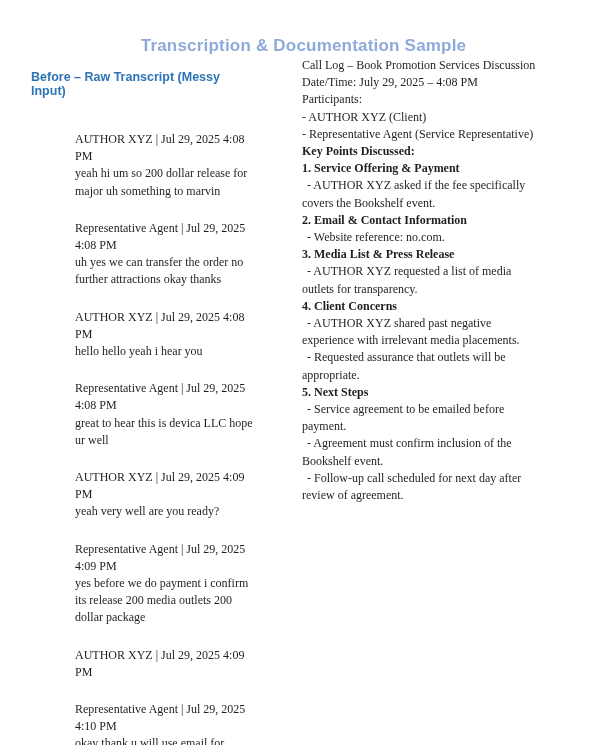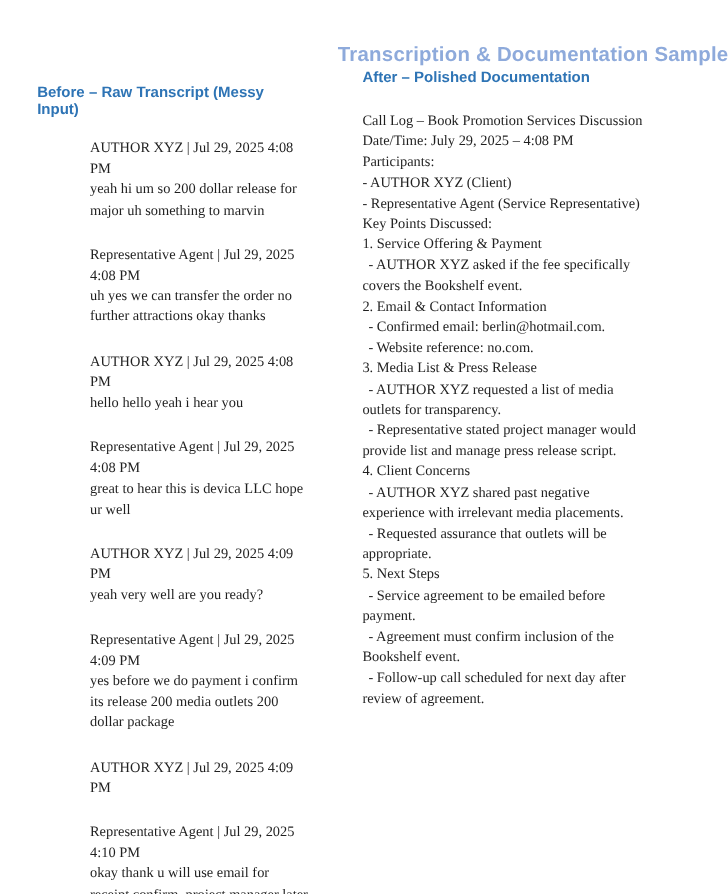--- a/index.html
+++ b/index.html
@@ -12,45 +12,45 @@
   html,body{background:#fff;}
   body{
     width:607px;height:745px;
     position:relative;
     background:var(--page-bg);
     font-family:"Liberation Serif", serif;
     overflow:hidden;
   }
   .doc-title{
     position:absolute;top:36px;left:0;right:0;
-    text-align:right;
+    text-align:center;
     font-family:"Liberation Sans", sans-serif;
     font-weight:bold;
     font-size:17px;
     letter-spacing:.2px;
     color:var(--title-accent);
   }
   .col{position:absolute;}
   .col-left{left:31px;top:70px;width:226px;}
   .col-right{left:302px;top:57px;width:236px;}
   .col-heading{
     font-family:"Liberation Sans", sans-serif;
     font-weight:bold;
     font-size:12.5px;
     color:var(--heading-accent);
   }
-  .col-left .col-heading{margin-bottom:17px;}
+  .col-left .col-heading{margin-bottom:33px;}
   .col-right .col-heading{margin-bottom:21px;}
   .message{margin-bottom:20px;margin-left:44px;}
   .msg-header,.msg-body,.doc-line{
     font-size:12px;
     line-height:17.2px;
     color:var(--body-text);
   }
-  .doc-line.bold{font-weight:normal;}
+  .doc-line.bold{font-weight:bold;}
   .doc-line.bullet{text-indent:5px;}
 </style>
 </head>
 <body>
 
 <div class="doc-title">Transcription &amp; Documentation Sample</div>
 
 <div class="col col-left">
   <div class="col-heading">Before – Raw Transcript (Messy Input)</div>
   <div id="messages">
@@ -82,36 +82,33 @@
         <div class="msg-header">AUTHOR XYZ | Jul 29, 2025 4:09 PM</div>
       </div>
       <div class="message">
         <div class="msg-header">Representative Agent | Jul 29, 2025 4:10 PM</div>
         <div class="msg-body">okay thank u will use email for receipt confirm, project manager later for list</div>
       </div>
     </div>
 </div>
 
 <div class="col col-right">
-  <div class="col-heading">After – Polished Documentation</div>
   <div id="doc-lines">
       <p class="doc-line">Call Log – Book Promotion Services Discussion</p>
       <p class="doc-line">Date/Time: July 29, 2025 – 4:08 PM</p>
       <p class="doc-line">Participants:</p>
       <p class="doc-line">- AUTHOR XYZ (Client)</p>
       <p class="doc-line">- Representative Agent (Service Representative)</p>
       <p class="doc-line bold">Key Points Discussed:</p>
       <p class="doc-line bold">1. Service Offering &amp; Payment</p>
       <p class="doc-line bullet">- AUTHOR XYZ asked if the fee specifically covers the Bookshelf event.</p>
       <p class="doc-line bold">2. Email &amp; Contact Information</p>
-      <p class="doc-line bullet">- Confirmed email: berlin@hotmail.com.</p>
       <p class="doc-line bullet">- Website reference: no.com.</p>
       <p class="doc-line bold">3. Media List &amp; Press Release</p>
       <p class="doc-line bullet">- AUTHOR XYZ requested a list of media outlets for transparency.</p>
-      <p class="doc-line bullet">- Representative stated project manager would provide list and manage press release script.</p>
       <p class="doc-line bold">4. Client Concerns</p>
       <p class="doc-line bullet">- AUTHOR XYZ shared past negative experience with irrelevant media placements.</p>
       <p class="doc-line bullet">- Requested assurance that outlets will be appropriate.</p>
       <p class="doc-line bold">5. Next Steps</p>
       <p class="doc-line bullet">- Service agreement to be emailed before payment.</p>
       <p class="doc-line bullet">- Agreement must confirm inclusion of the Bookshelf event.</p>
       <p class="doc-line bullet">- Follow-up call scheduled for next day after review of agreement.</p>
     </div>
 </div>
 

